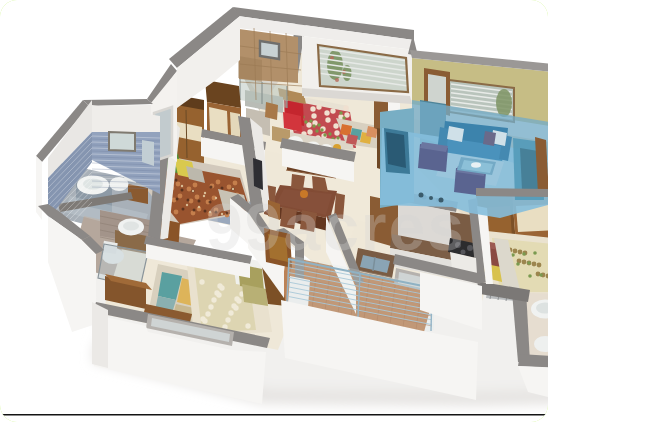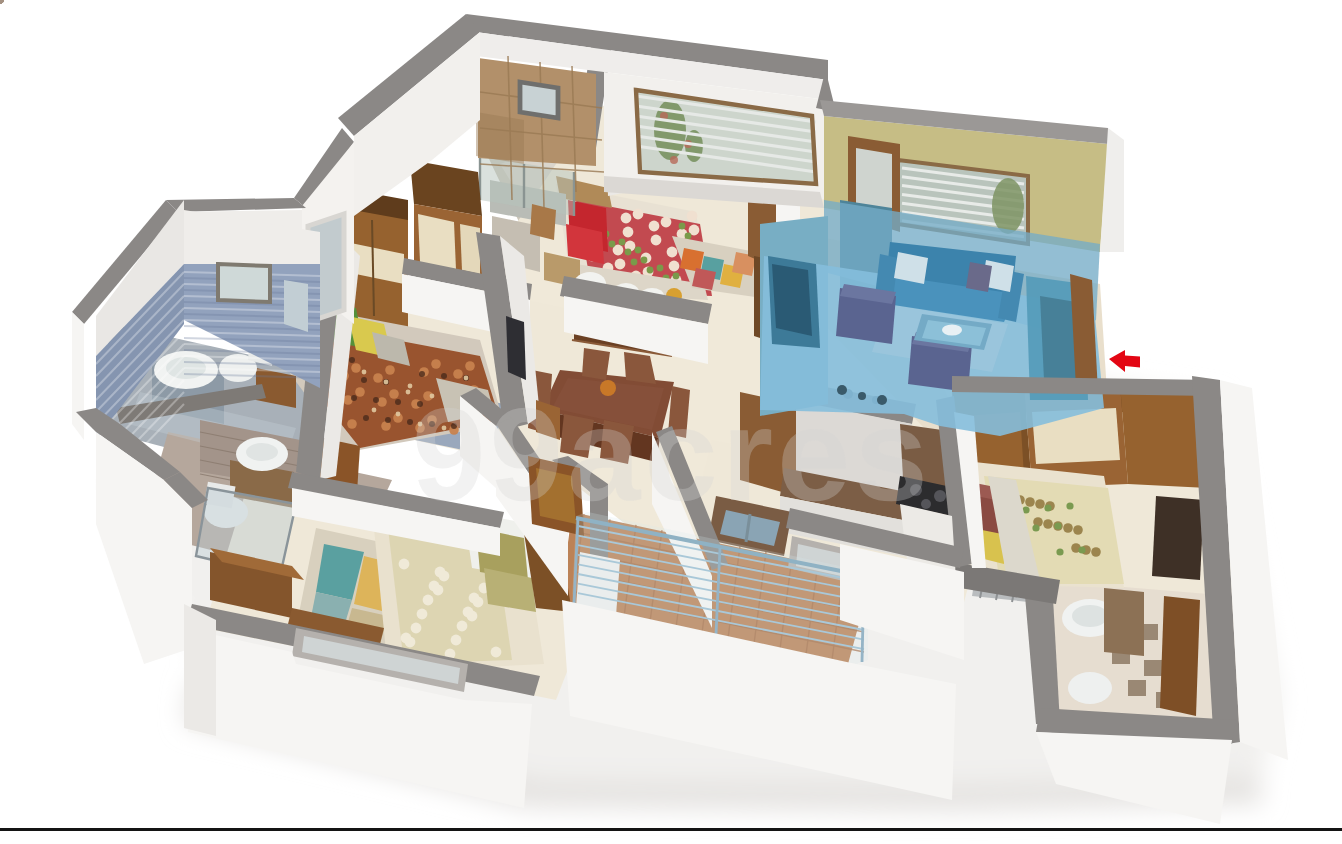--- a/index.html
+++ b/index.html
@@ -1,16 +1,16 @@
 <!DOCTYPE html>
 <html><head>
 <meta charset="utf-8">
 <style>
 html,body{margin:0;padding:0;background:#ffffff;}
-#stage{position:relative;width:671px;height:422px;overflow:hidden;background:#bef264;font-family:"Liberation Sans",sans-serif;}
+#stage{position:relative;width:548px;height:422px;overflow:hidden;background:#bef264;font-family:"Liberation Sans",sans-serif;border-radius:17px;}
 </style>
 </head>
 <body>
 <div id="stage">
 <svg width="671" height="422" viewBox="0 0 671 422">
 <defs>
 <filter id="blur1" x="-20%" y="-20%" width="140%" height="140%">
           <feGaussianBlur stdDeviation="6"></feGaussianBlur>
         </filter>
 </defs>

